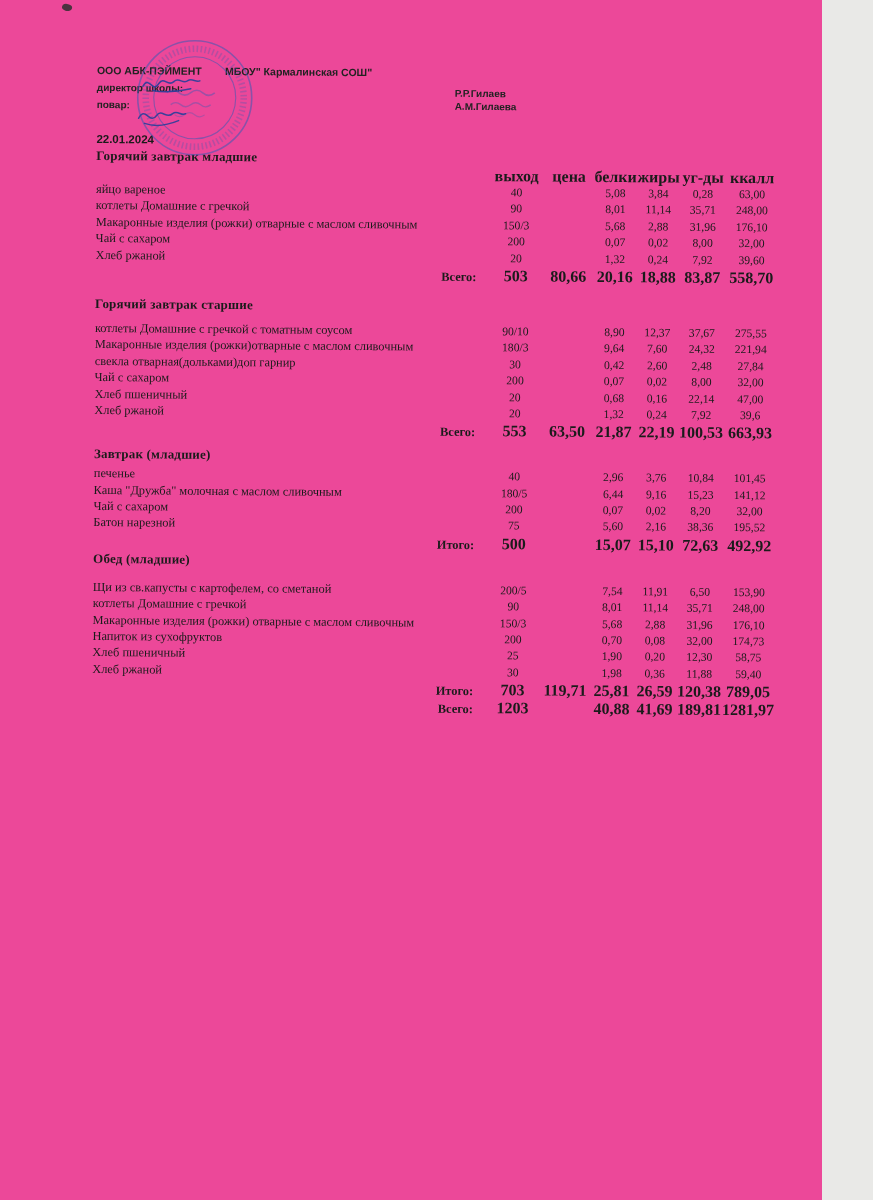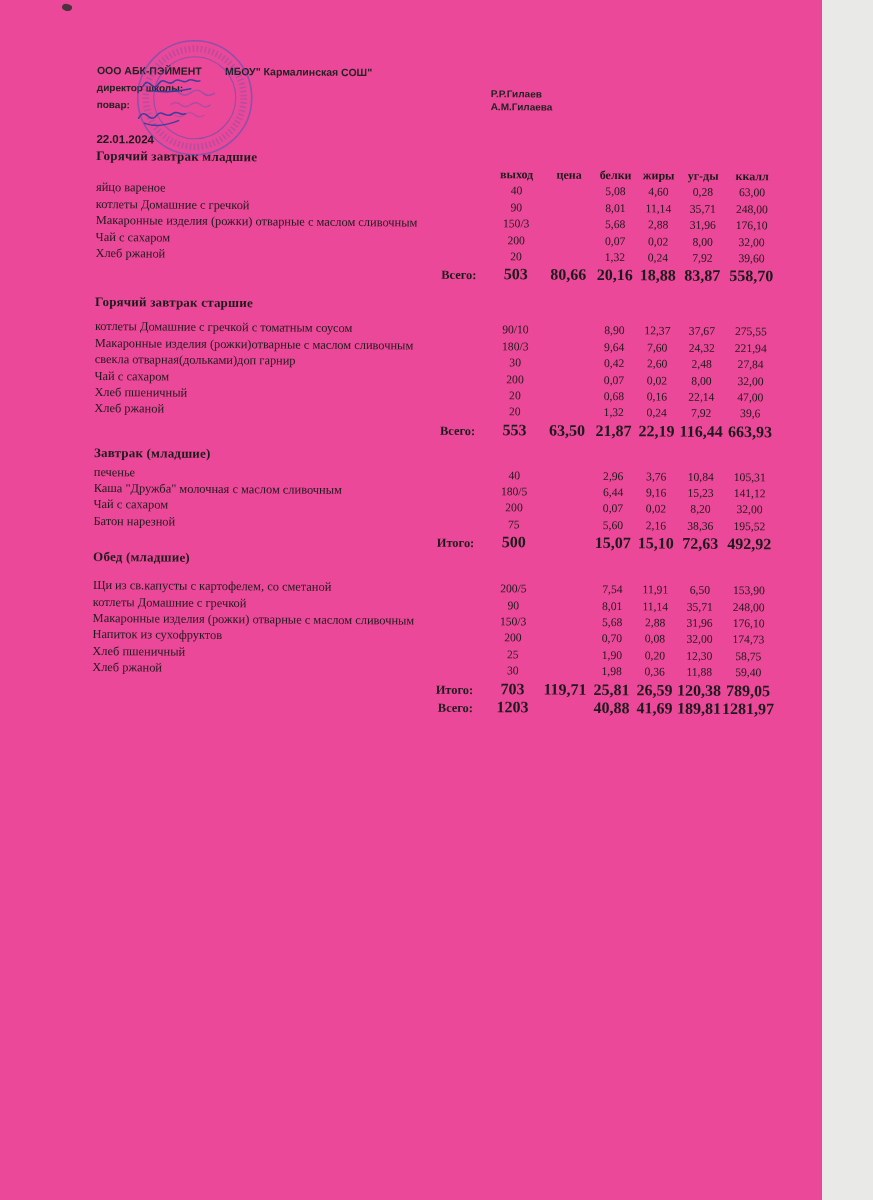--- a/index.html
+++ b/index.html
@@ -14,42 +14,42 @@
   .mark-tr { left:851px; top:7px; width:12px; height:4px; transform:rotate(-8deg); opacity:.45; }
 
   .content {
     position:absolute; left:97px; top:64px; width:700px;
     transform:rotate(0.45deg); transform-origin:0 0;
   }
 
   .org-row { position:relative; height:13px; font-family:"Liberation Sans",sans-serif; font-weight:bold; font-size:10.5px; color:#222; }
   .school-name { position:absolute; left:128px; top:0; white-space:nowrap; }
   .hdr-label { font-family:"Liberation Sans",sans-serif; font-weight:bold; font-size:10px; line-height:13px; margin-top:4px; color:#222; }
-  .names { position:absolute; left:358px; top:20px; font-family:"Liberation Sans",sans-serif; font-weight:bold; font-size:10px; line-height:13px; color:#222;margin-left:36px; }
+  .names { position:absolute; left:358px; top:20px; font-family:"Liberation Sans",sans-serif; font-weight:bold; font-size:10px; line-height:13px; color:#222; }
   .overlay { position:absolute; left:18px; top:-30px; pointer-events:none; }
 
   .date { margin-top:22px; font-family:"Liberation Sans",sans-serif; font-weight:bold; font-size:11.5px; color:#1a1a1a; }
 
   #menu { margin-top:3px; }
   .section { }
   .sec-title { font-weight:bold; font-size:13px; letter-spacing:.2px; }
   .sec0 { margin-top:3px; }
   .sec1 { margin-top:14px; } .sec1 .sec-title { margin-bottom:9px; }
   .sec2 { margin-top:9px; }  .sec2 .sec-title { margin-bottom:4px; }
   .sec3 { margin-top:1px; }  .sec3 .sec-title { margin-bottom:13px; }
 
   .trow {
     display:grid;
     grid-template-columns:393px 55px 50px 43px 43px 46px 52px;
     align-items:baseline;
     min-height:16.4px;
   }
   .cell.name { font-size:12.4px; white-space:nowrap; overflow:hidden; }
   .cell.num  { font-size:11.6px; text-align:center; white-space:nowrap; }
-  .thead .num { font-weight:bold; font-size:12px; }
+  .thead .num { font-weight:bold; font-size:16px; }
   .total .cell { font-weight:bold; font-size:16px; }
   .total .tlabel { text-align:right; padding-right:12px; font-size:12.4px; }
 </style>
 </head>
 <body>
 
 <div class="sheet">
   <div class="scan-mark mark-tl"></div>
   <div class="scan-mark mark-tr"></div>
 
@@ -98,21 +98,21 @@
             <div class="cell num">белки</div>
             <div class="cell num">жиры</div>
             <div class="cell num">уг-ды</div>
             <div class="cell num">ккалл</div>
           </div>
           <div class="trow">
             <div class="cell name">яйцо вареное</div>
             <div class="cell num">40</div>
             <div class="cell num"></div>
             <div class="cell num">5,08</div>
-            <div class="cell num">4,60</div>
+            <div class="cell num">3,84</div>
             <div class="cell num">0,28</div>
             <div class="cell num">63,00</div>
           </div>
           <div class="trow">
             <div class="cell name">котлеты Домашние с гречкой</div>
             <div class="cell num">90</div>
             <div class="cell num"></div>
             <div class="cell num">8,01</div>
             <div class="cell num">11,14</div>
             <div class="cell num">35,71</div>
@@ -210,34 +210,34 @@
             <div class="cell num">0,24</div>
             <div class="cell num">7,92</div>
             <div class="cell num">39,6</div>
           </div>
           <div class="trow total">
             <div class="cell name tlabel">Всего:</div>
             <div class="cell num">553</div>
             <div class="cell num">63,50</div>
             <div class="cell num">21,87</div>
             <div class="cell num">22,19</div>
-            <div class="cell num">116,44</div>
+            <div class="cell num">100,53</div>
             <div class="cell num">663,93</div>
           </div>
         </div>
         <div class="section sec2">
           <div class="sec-title">Завтрак (младшие)</div>
           <div class="trow">
             <div class="cell name">печенье</div>
             <div class="cell num">40</div>
             <div class="cell num"></div>
             <div class="cell num">2,96</div>
             <div class="cell num">3,76</div>
             <div class="cell num">10,84</div>
-            <div class="cell num">105,31</div>
+            <div class="cell num">101,45</div>
           </div>
           <div class="trow">
             <div class="cell name">Каша "Дружба" молочная с  маслом сливочным</div>
             <div class="cell num">180/5</div>
             <div class="cell num"></div>
             <div class="cell num">6,44</div>
             <div class="cell num">9,16</div>
             <div class="cell num">15,23</div>
             <div class="cell num">141,12</div>
           </div>

